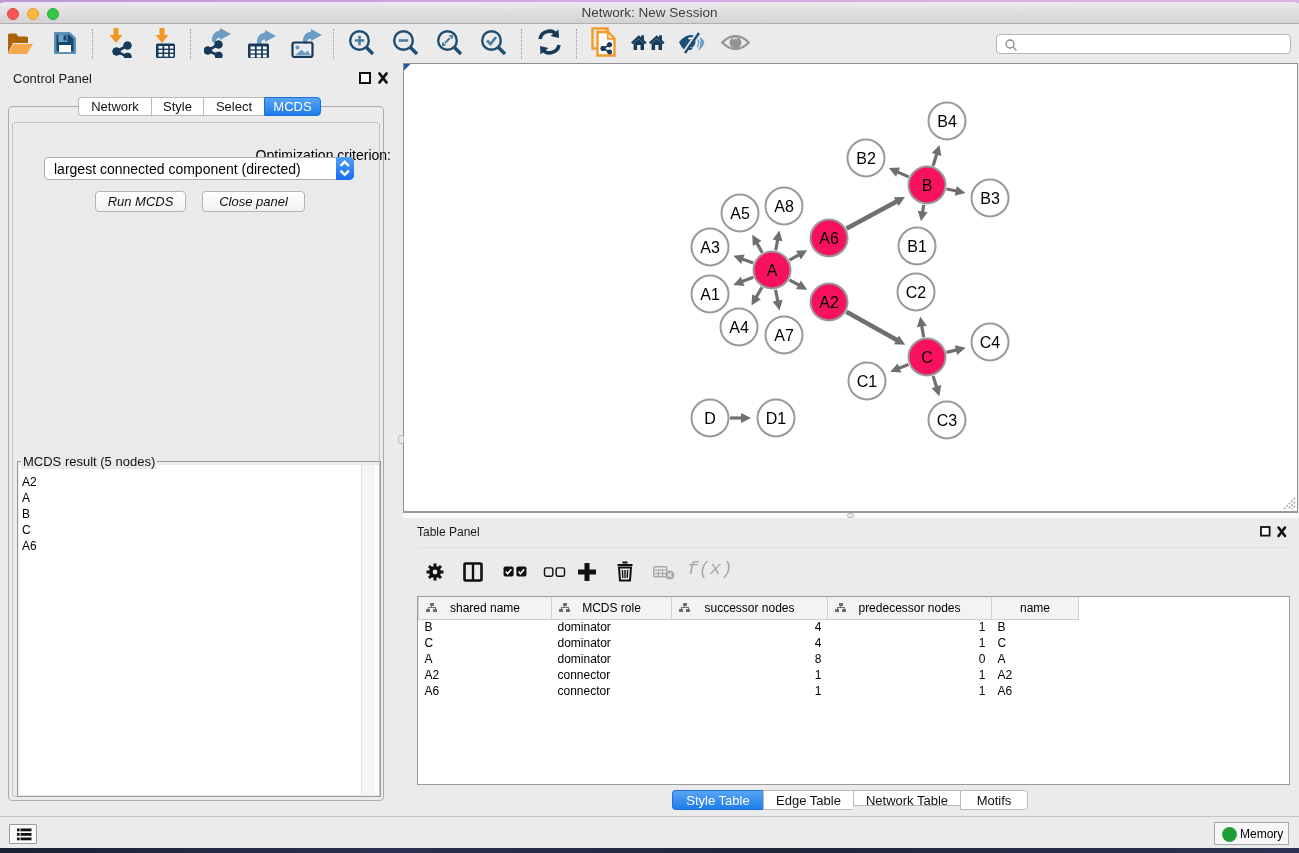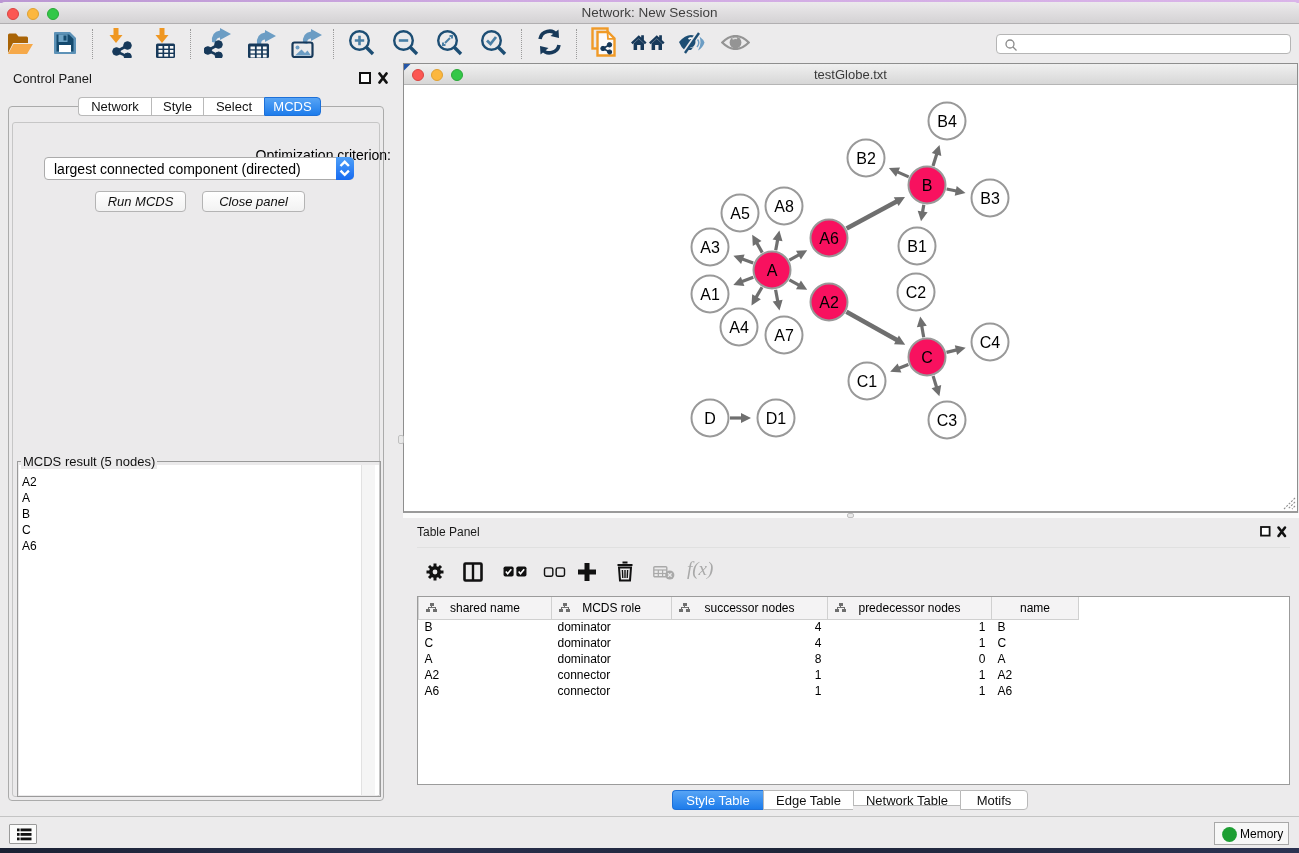--- a/index.html
+++ b/index.html
@@ -268,26 +268,20 @@
   <div>A2</div>
     <div>A</div>
     <div>B</div>
     <div>C</div>
     <div>A6</div>
 </div>
 <div class="abs" id="mcdsScroll"></div>
 <div class="abs" id="mcdsLegend">MCDS result (5 nodes)</div>
 
 <div class="abs" id="netWin">
-  <div id="netTitle">
-    <div class="t">testGlobe.txt</div>
-    <div class="tl2" style="left:8px;background:#fc5753;border:1px solid #d94542;"></div>
-    <div class="tl2" style="left:27px;background:#fcb73e;border:1px solid #dfa133;"></div>
-    <div class="tl2" style="left:47px;background:#33c748;border:1px solid #2aa838;"></div>
-  </div>
   <svg style="position:absolute;left:0;top:0" width="8" height="8" viewBox="0 0 8 8">
       <polygon points="0,0 6.5,0 0,6.5" fill="#2456a8"></polygon>
     </svg>
   <svg id="graph" width="888" height="424" viewBox="0 0 888 424" style="position:absolute;left:4px;top:24px;">
 <line x1="345.3" y1="189.2" x2="332.8" y2="194.1" stroke="#6f6f6f" stroke-width="3.2"></line>
 <polygon points="325.3,197.0 332.8,188.7 336.4,198.0" fill="#6f6f6f"></polygon>
 <line x1="345.2" y1="175.0" x2="332.9" y2="170.5" stroke="#6f6f6f" stroke-width="3.2"></line>
 <polygon points="325.4,167.7 336.6,166.5 333.1,175.9" fill="#6f6f6f"></polygon>
 <line x1="354.0" y1="199.3" x2="347.5" y2="210.4" stroke="#6f6f6f" stroke-width="3.2"></line>
 <polygon points="343.5,217.4 344.2,206.2 352.9,211.2" fill="#6f6f6f"></polygon>
@@ -434,21 +428,21 @@
     <g stroke="#a9a9a9" stroke-width="1.2">
         <line x1="1" y1="4" x2="14" y2="4"></line>
         <line x1="1" y1="7.5" x2="14" y2="7.5"></line>
         <line x1="5.3" y1="4" x2="5.3" y2="11"></line>
         <line x1="9.6" y1="4" x2="9.6" y2="11"></line>
       </g>
     <circle cx="16.8" cy="9" r="4.6" fill="#a9a9a9"></circle>
     <path d="M15 7.2 L18.6 10.8 M18.6 7.2 L15 10.8" stroke="#e8e7e8" stroke-width="1.3"></path>
   </svg>
 
-  <div class="abs" style="left:270px;top:10px;width:40px;font-family:Liberation Serif, serif;font-style:italic;font-size:19px;color:#a9a9a9;">f(x)</div>
+  <div class="abs" style="left:270px;top:10px;width:40px;font-family:Liberation Mono, monospace;font-style:italic;font-size:19px;color:#a9a9a9;">f(x)</div>
 </div>
 <div class="abs" id="tblWrap">
   <table class="data">
     <colgroup>
         <col style="width:133px">
         <col style="width:120px">
         <col style="width:156px">
         <col style="width:164px">
         <col style="width:87px">
       </colgroup>

